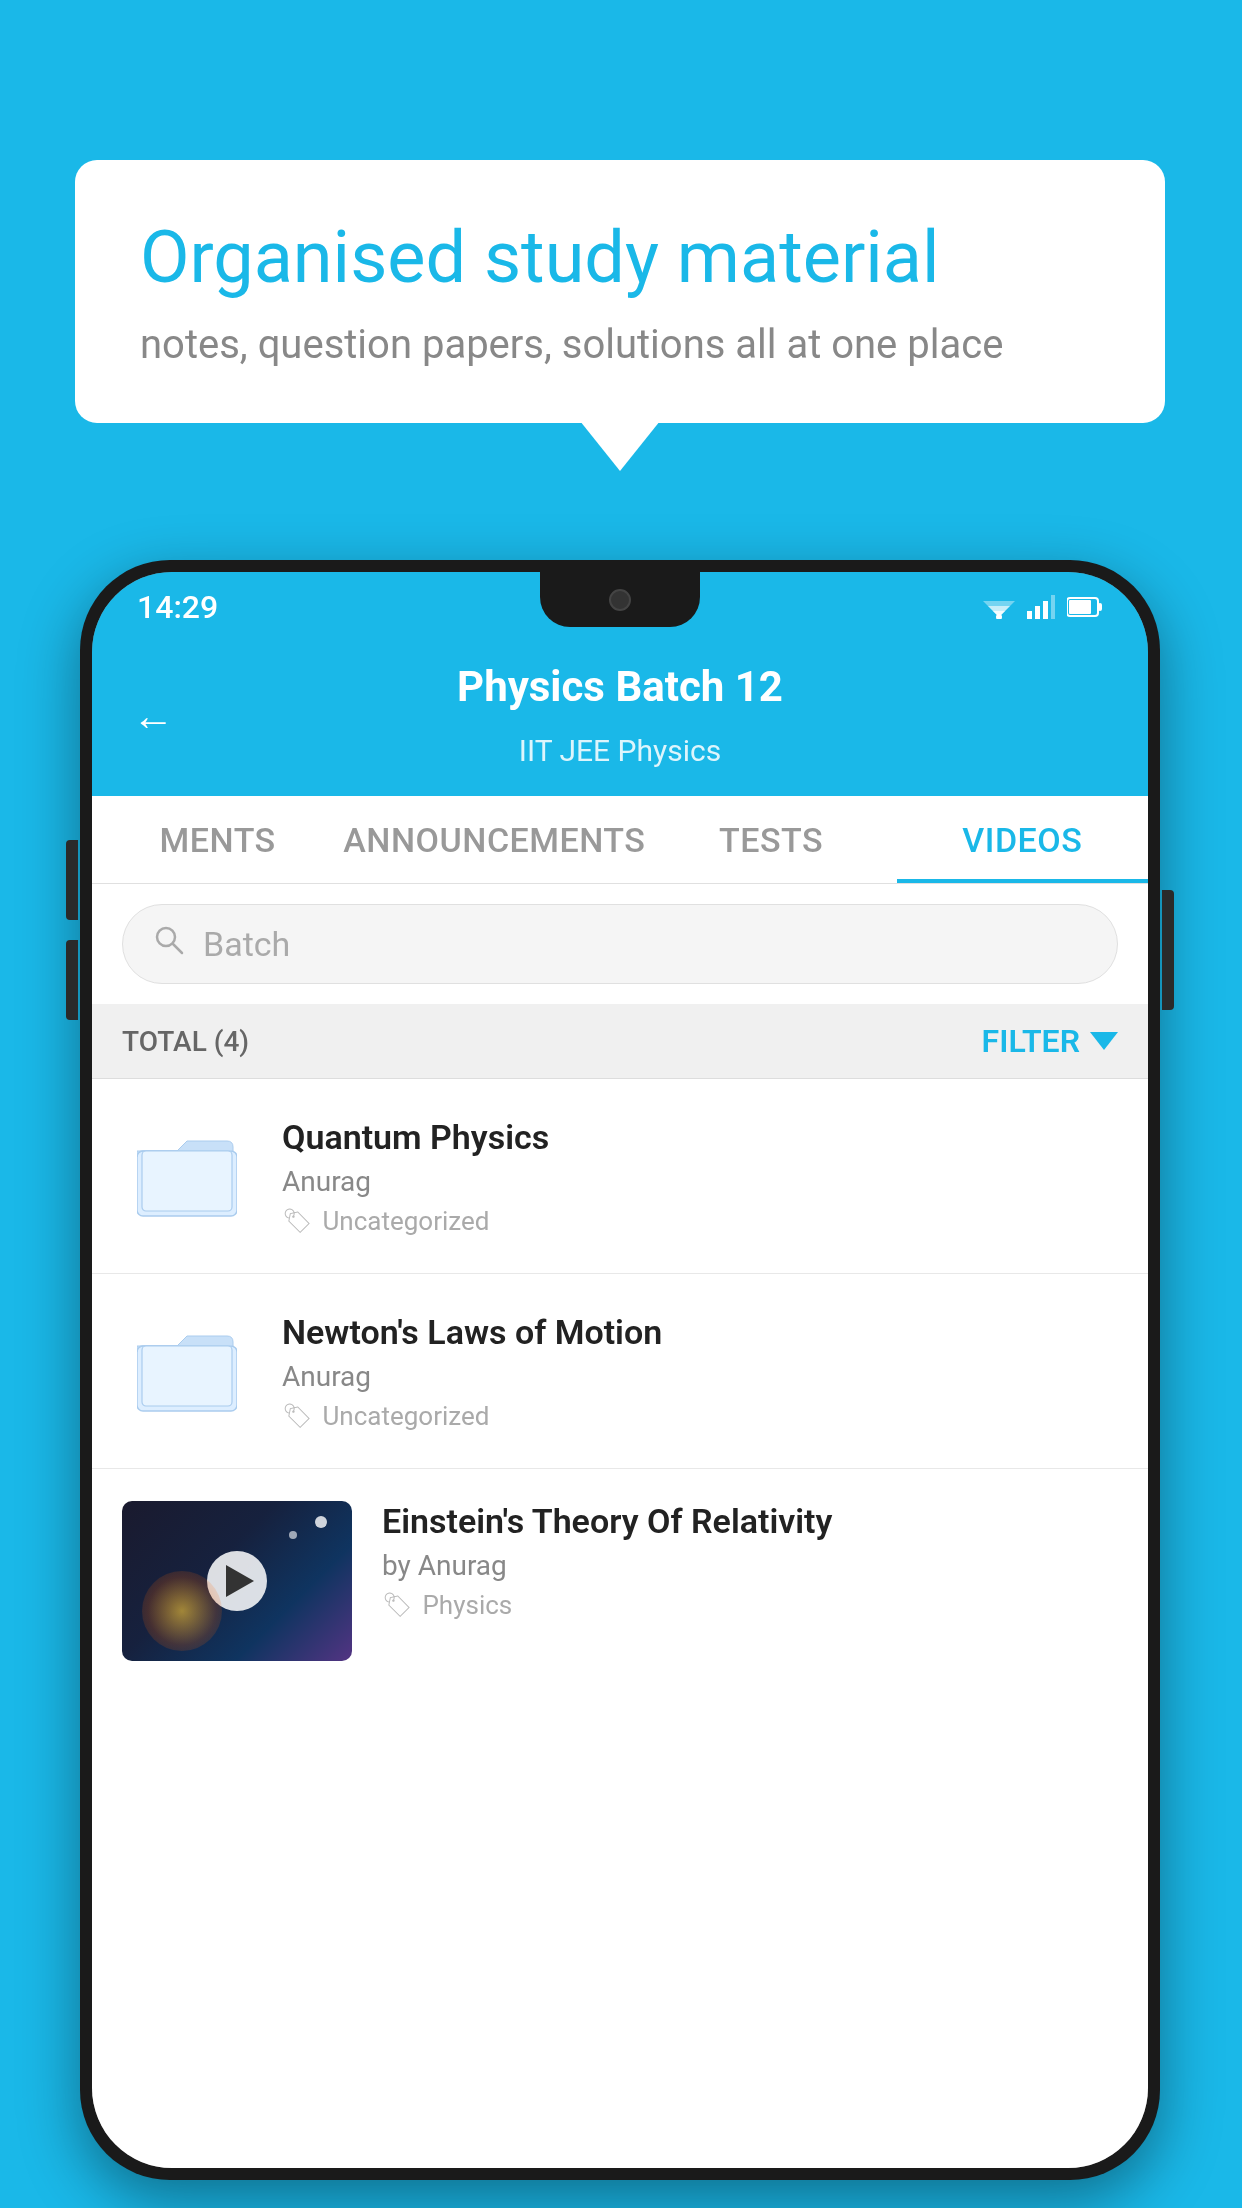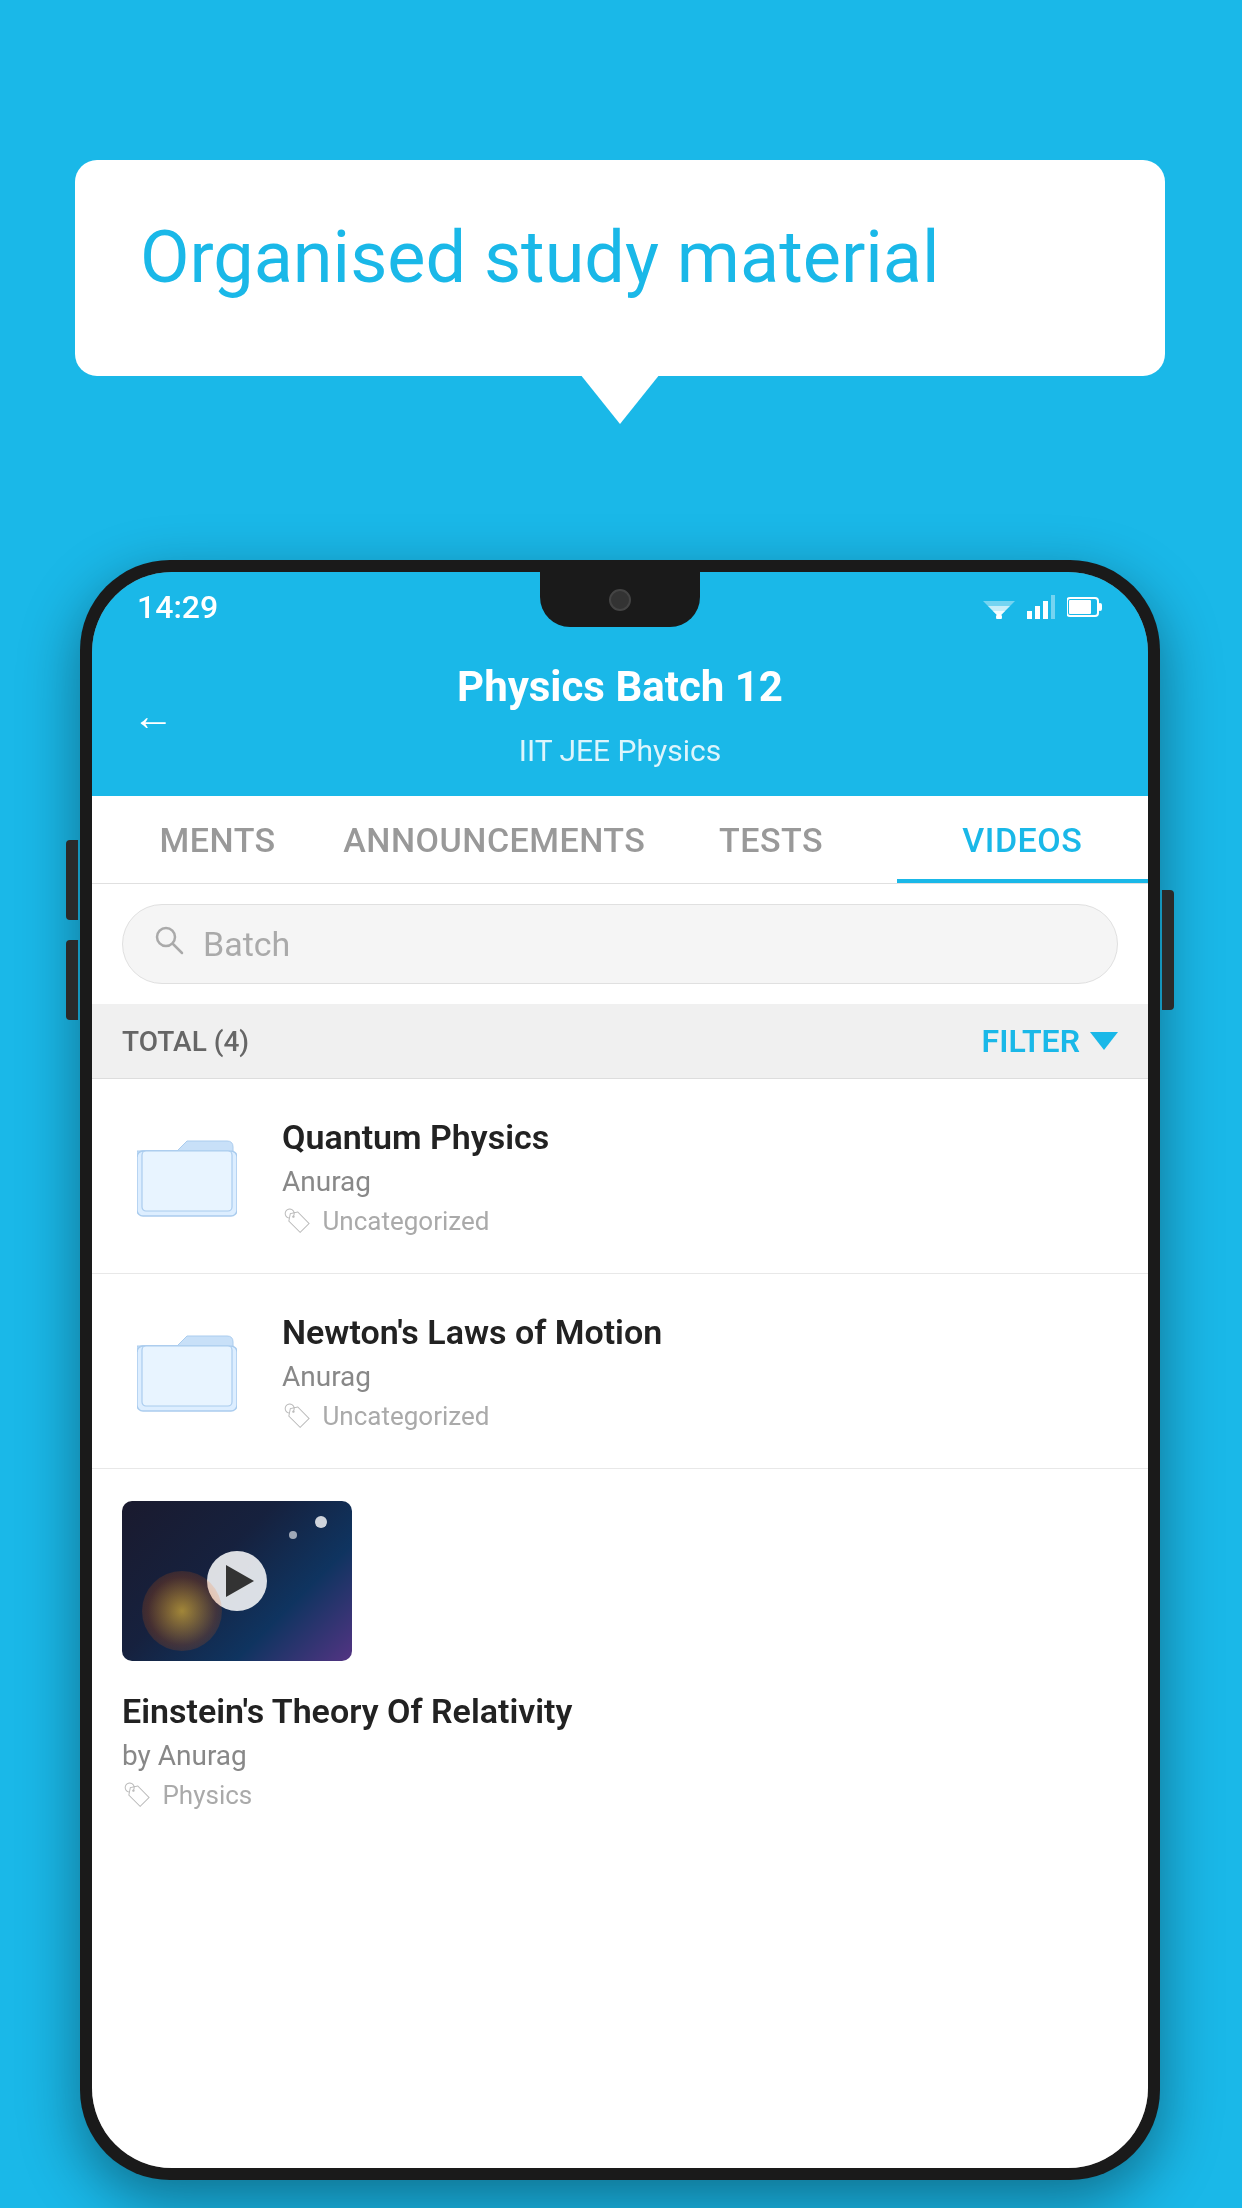--- a/index.html
+++ b/index.html
@@ -292,21 +292,20 @@
     }
 
     
     .video-item-thumb {
       display: flex;
       align-items: flex-start;
       padding: 32px 30px;
       gap: 30px;
       cursor: pointer;
       background: white;
-      flex-direction: column;
     }
     .thumb-image {
       width: 230px;
       height: 160px;
       background: linear-gradient(135deg, #1a1a2e 0%, #16213e 40%, #0f3460 70%, #533483 100%);
       border-radius: 10px;
       flex-shrink: 0;
       position: relative;
       overflow: hidden;
       display: flex;
@@ -417,20 +416,21 @@
       display: flex;
       flex-direction: column;
       overflow: hidden;
     }
   </style>
 </head>
 <body>
 
 <div class="speech-bubble">
   <div class="speech-bubble-title">Organised study material</div>
+  <div class="speech-bubble-subtitle">notes, question papers, solutions all at one place</div>
 </div>
 
 <div class="phone-frame">
 
   <div class="side-btn-left"></div>
   <div class="side-btn-left2"></div>
   <div class="side-btn-right"></div>
 
   <div class="phone-inner">
 

